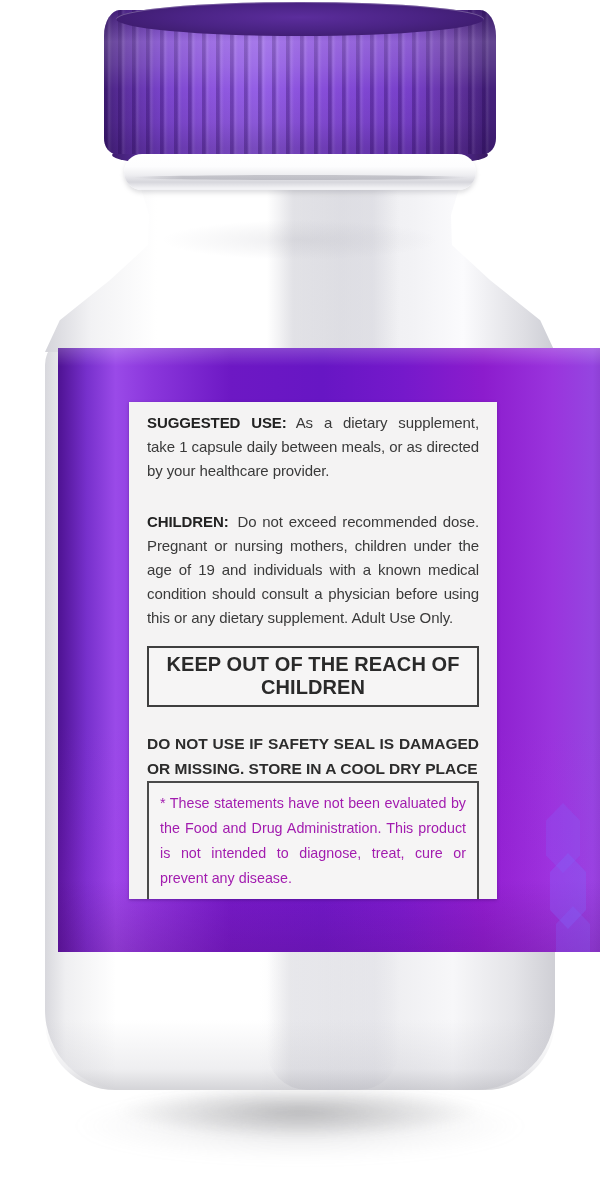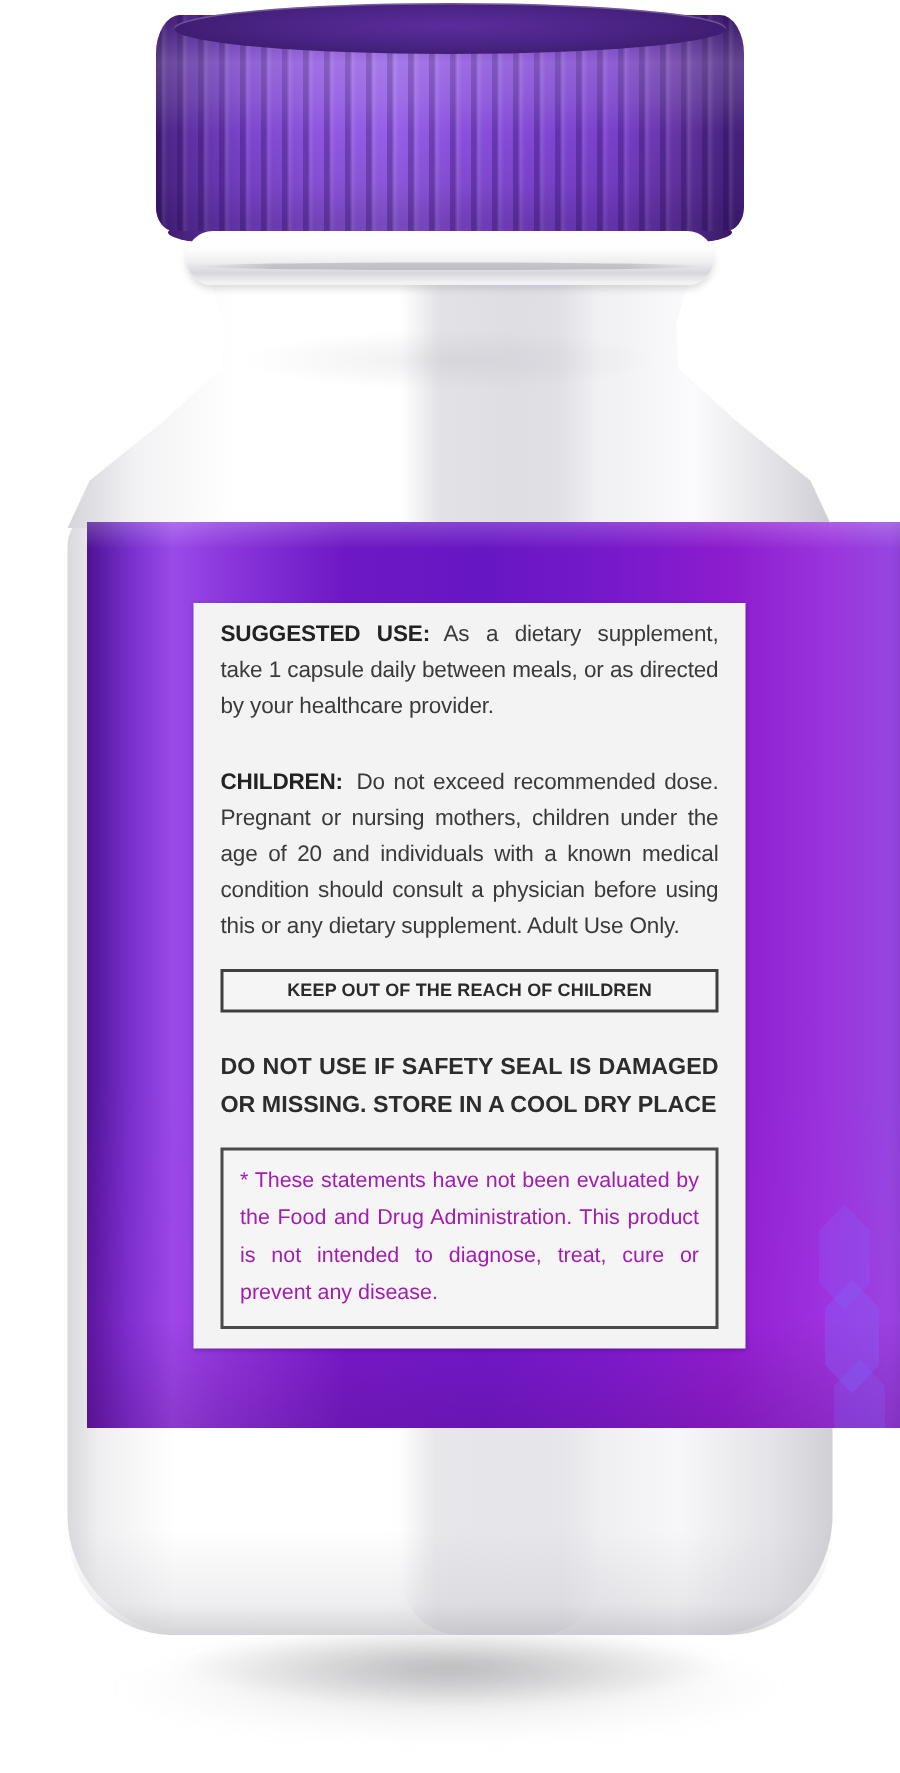--- a/index.html
+++ b/index.html
@@ -191,33 +191,32 @@
     padding-right: 9px;
   }
   .suggested-use { margin-bottom: 27px; }
   .caution { margin-bottom: 16px; }
 
   .keepout-box {
     border: 2px solid #3f3f3f;
     background: #f6f5f5;
     text-align: center;
     font-weight: 700;
-    font-size: 12px;
+    font-size: 20px;
     letter-spacing: 0.1px;
     color: #2a2a2a;
     padding: 5px 2px 6px 2px;
     margin: 10px 0 24px 0;
   }
   .seal-warning {
     font-weight: 700;
     font-size: 15.5px;
     line-height: 25px;
     text-align: justify;
     color: #2c2c2c;
-    margin-bottom: 16px;
   }
   .disclaimer-box {
     border: 2px solid #4a4a4a;
     background: #f6f5f5;
     padding: 8px 11px 9px 11px;
     font-size: 14.3px;
     line-height: 25px;
     text-align: justify;
     color: #a21caf;
   }
@@ -253,21 +252,21 @@
 
   <div class="product-label">
     <div class="hex-decoration hex-1"></div>
     <div class="hex-decoration hex-2"></div>
     <div class="hex-decoration hex-3"></div>
 
     <div class="label-panel">
 
       <p class="panel-paragraph suggested-use"><span class="panel-heading">SUGGESTED USE:</span><span>As a dietary supplement, take 1 capsule daily between meals, or as directed by your healthcare provider.</span></p>
 
-      <p class="panel-paragraph caution"><span class="panel-heading">CHILDREN:</span><span>Do not exceed recommended dose. Pregnant or nursing mothers, children under the age of 20 and individuals with a known medical condition should consult a physician before using this or any dietary supplement. Adult Use Only.</span></p>
+      <p class="panel-paragraph caution"><span class="panel-heading">CHILDREN:</span><span>Do not exceed recommended dose. Pregnant or nursing mothers, children under the age of 19 and individuals with a known medical condition should consult a physician before using this or any dietary supplement. Adult Use Only.</span></p>
 
       <div class="keepout-box">
         <span>KEEP OUT OF THE REACH OF CHILDREN</span>
       </div>
 
       <p class="seal-warning">DO NOT USE IF SAFETY SEAL IS DAMAGED OR MISSING. STORE IN A COOL DRY PLACE</p>
 
       <div class="disclaimer-box">
         <span>* These statements have not been evaluated by the Food and Drug Administration. This product is not intended to diagnose, treat, cure or prevent any disease.</span>
       </div>

